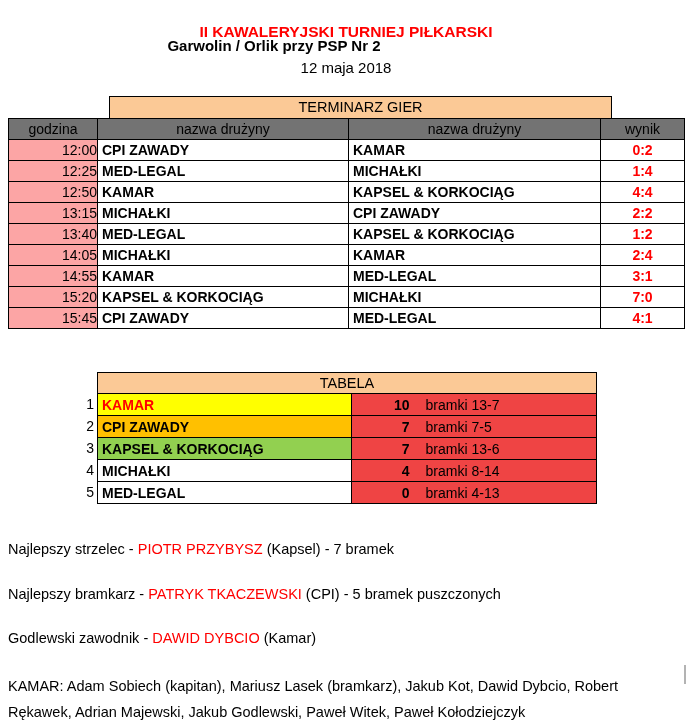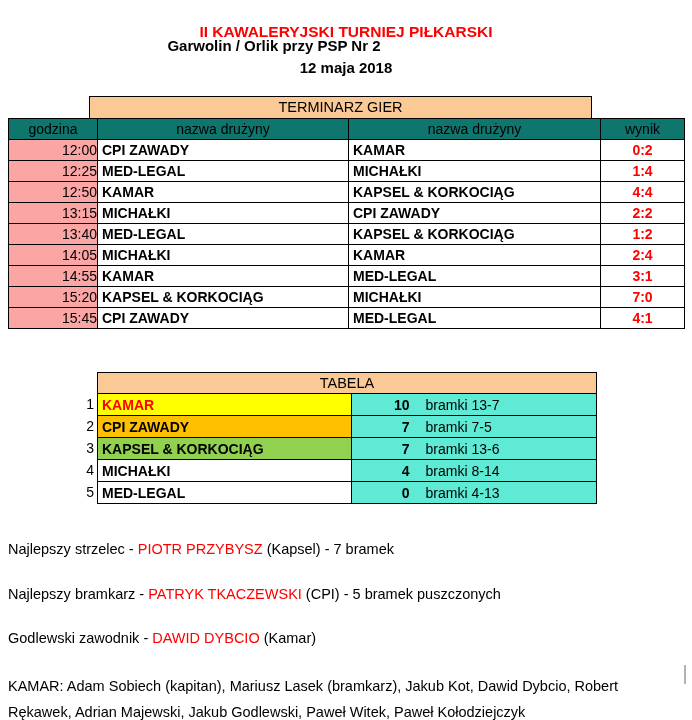--- a/index.html
+++ b/index.html
@@ -5,44 +5,44 @@
   * { margin: 0; padding: 0; box-sizing: border-box; }
   html, body { width: 692px; height: 720px; background: #ffffff; overflow: hidden; }
   body { font-family: "Liberation Sans", "DejaVu Sans", sans-serif; color: #000; }
   .page { position: relative; width: 692px; height: 720px; background: #fff; }
 
   .title    { position: absolute; top: 14px;  left: 0; width: 692px; text-align: center;
               font-size: 15.5px; font-weight: bold; color: #ff0000; margin-top: 9px; }
   .subtitle { position: absolute; top: 37px;  left: 0; width: 548px; text-align: center;
               font-size: 15px; font-weight: bold; color: #000; }
   .dateline { position: absolute; top: 59px;  left: 0; width: 692px; text-align: center;
-              font-size: 15px; color: #000; font-weight: bold; }
+              font-size: 15px; color: #000; }
 
   .band-title { background: #fbc996; border: 1px solid #000; text-align: center;
                 font-size: 14.5px; color: #000; }
-  .sched-title { position: absolute; left: 89px; top: 96px; width: 503px; height: 23px;
+  .sched-title { position: absolute; left: 109px; top: 96px; width: 503px; height: 23px;
                  line-height: 21px; }
   .tab-title   { position: absolute; left: 97px; top: 372px; width: 500px; height: 36px;
                  line-height: 20px; }
 
   table { border-collapse: collapse; table-layout: fixed; }
   td { border: 1px solid #000; height: 21px; padding: 0; font-size: 14px;
        overflow: hidden; white-space: nowrap; vertical-align: middle; }
 
   .sched { position: absolute; left: 8px; top: 118px; width: 676px; }
   .sched td.c-time  { width: 89px;  text-align: right; background: #fca5a5; }
   .sched td.c-team  { width: 251px; text-align: left; padding-left: 4px; font-weight: bold; background: #fff; }
   .sched td.c-team2 { width: 252px; }
   .sched td.c-score { width: 84px;  text-align: center; font-weight: bold; color: #ff0000; background: #fff; }
-  .sched tr.head td { background: #0f766e; font-weight: normal; color: #000; text-align: center; padding-left: 0; }
+  .sched tr.head td { background: #737373; font-weight: normal; color: #000; text-align: center; padding-left: 0; }
 
   .tabela { position: absolute; left: 97px; top: 393px; width: 500px; }
   .tabela td { height: 22px; }
   .tabela td.t-team { width: 251px; text-align: left; padding-left: 4px; font-weight: bold; background: #fff; }
-  .tabela td.t-res  { width: 243px; background: #5eead4; }
+  .tabela td.t-res  { width: 243px; background: #ef4444; }
   .tabela .pts   { display: inline-block; width: 58px; text-align: right; font-weight: bold; }
   .tabela .goals { margin-left: 16px; }
   .bg-yellow { background: #ffff00 !important; color: #ff0000; }
   .bg-orange { background: #ffc000 !important; color: #000; }
   .bg-green  { background: #92d050 !important; color: #000; }
 
   .rank { position: absolute; left: 0; width: 94px; height: 22px; line-height: 22px;
           text-align: right; font-size: 14px; color: #000; }
 
   .award { position: absolute; left: 8px; width: 660px; font-size: 14.5px; color: #000; }

